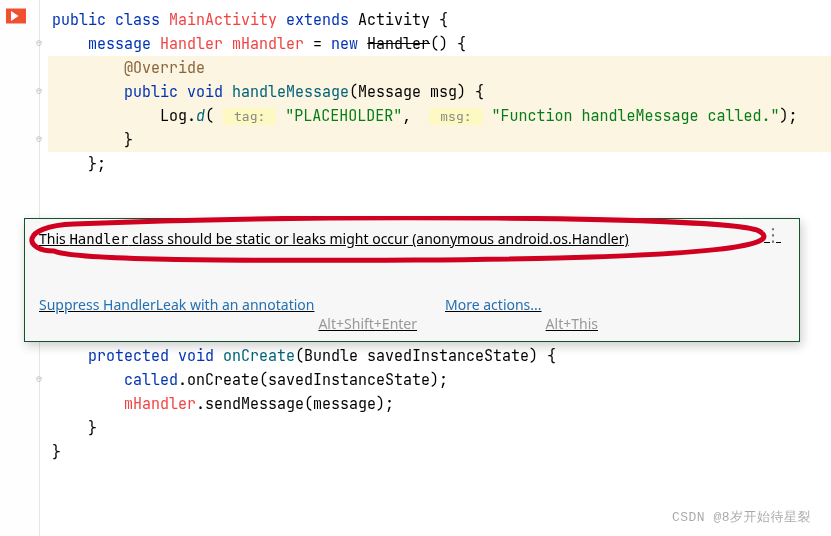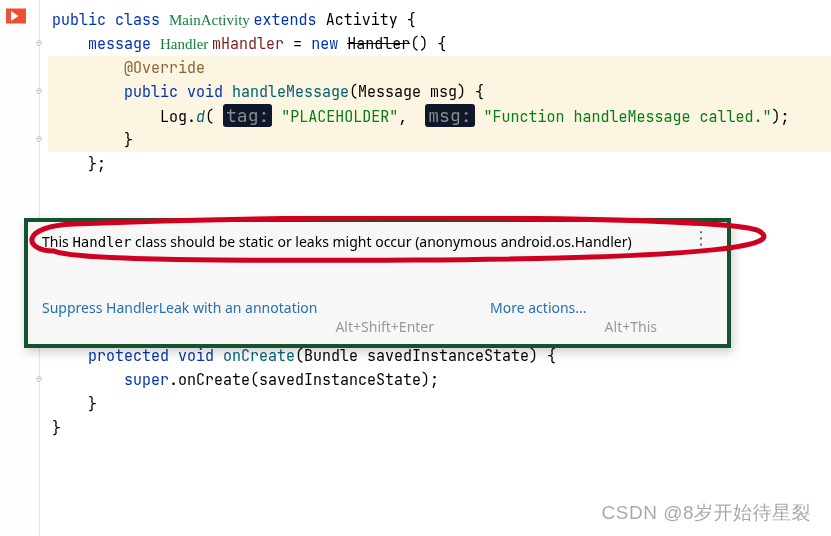--- a/index.html
+++ b/index.html
@@ -30,64 +30,65 @@
     width: 20px; height: 16px;
   }
   .fold {
     position: absolute; left: 33px;
     color: #bfbfbf; font-size: 10px;
     width: 12px; height: 12px; text-align: center;
   }
   .line { white-space: pre; line-height: 24px; height: 24px; padding-left: 4px; }
   .hl { background: #fbf5e2; }
   .kw { color: #0033b3; }
-  .cls { color: #15803d; font-family: Liberation Serif, serif; }
+  .cls { color: #ef4444; }
   .ann { color: #8a653b; }
   .mcall { color: #00627a; }
   .mcstatic { color: #00627a; font-style: italic; }
   .str { color: #067d17; }
-  .hint { color: #8a8a8a; background: #0f172a; padding: 0 3px; border-radius: 3px; font-size: 18px; }
+  .hint { color: #8a8a8a; background: #fef9c3; padding: 0 11px; border-radius: 3px; font-size: 13px; }
   .strike { text-decoration: line-through; }
-  .field { color: #7f1d1d; }
+  .field { color: #ef4444; }
 
   .tooltip {
     position: absolute;
     left: 24px; top: 218px;
-    width: 707px;
+    width: 776px;
     background: #f7f7f7;
-    border: 4px solid #14532d;
+    border: 1px solid #14532d;
     box-shadow: 2px 4px 10px rgba(0,0,0,0.2);
     font-family: system-ui, Arial, sans-serif;
     font-size: 14px;
     z-index: 5;
+    text-decoration: underline;
   }
   .tooltip-msg {
     padding: 10px 14px 18px 14px;
     display: flex; justify-content: space-between; align-items: flex-start;
     position: relative;
   }
   .tooltip-msg .text { line-height: 1.4; }
   .mono-in { font-family: Consolas, monospace; }
   .dots { color: #6a6a6a; font-size: 18px; padding: 0 4px; cursor: pointer; letter-spacing: -1px; line-height: 10px; }
   .tooltip-actions {
     padding: 8px 14px;
-    display: flex; gap: 18px; align-items: center;
+    display: flex; gap: 4px; align-items: center;
   }
   .link { color: #2470b3; cursor: pointer; }
   .shortcut { color: #999; margin-top: 38px; }
 
   .circle {
     position: absolute;
     left: 14px; top: 216px;
     width: 770px; height: 50px;
     z-index: 10; pointer-events: none;
   }
   .watermark {
     position: absolute; right: 20px; bottom: 10px;
-    color: rgba(0,0,0,0.35); font-family: Liberation Sans, sans-serif; font-size: 19px;
+    color: rgba(0,0,0,0.35); font-family: Liberation Mono, monospace; font-size: 13px;
     letter-spacing: 0.5px;
     margin-top: 24px;
   }
 </style>
 </head>
 <body>
 
 <div class="gutter">
   <svg class="icon-run" viewBox="0 0 24 18">
     <rect x="0" y="0" width="24" height="18" fill="#f05030"></rect>
@@ -108,21 +109,22 @@
   <div class="line hl">        <span>}</span></div>
   <div class="line">    <span>};</span></div>
   <div class="line"> </div>
   <div class="line"> </div>
   <div class="line"> </div>
   <div class="line"> </div>
   <div class="line"> </div>
   <div class="line"> </div>
   <div class="line">    <span class="ann">@Override</span></div>
   <div class="line">    <span class="kw">protected </span><span class="kw">void </span><span class="mcall">onCreate</span><span>(Bundle savedInstanceState) {</span></div>
-  <div class="line">        <span class="kw">super</span><span>.onCreate(savedInstanceState);</span></div>
+  <div class="line">        <span class="kw">called</span><span>.onCreate(savedInstanceState);</span></div>
+  <div class="line">        <span class="field">mHandler</span><span>.sendMessage(message);</span></div>
   <div class="line">    <span>}</span></div>
   <div class="line"><span>}</span></div>
 </div>
 
 <div class="tooltip">
   <div class="tooltip-msg">
     <div class="text">
       <span>This </span><span class="mono-in">Handler</span><span> class should be static or leaks might occur (anonymous android.os.Handler)</span>
     </div>
     <div class="dots">⋮</div>

